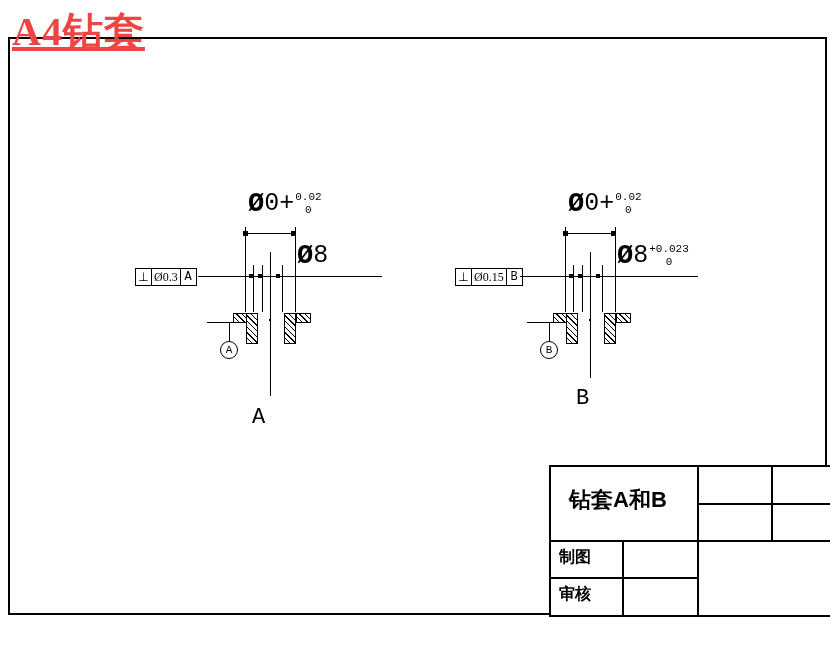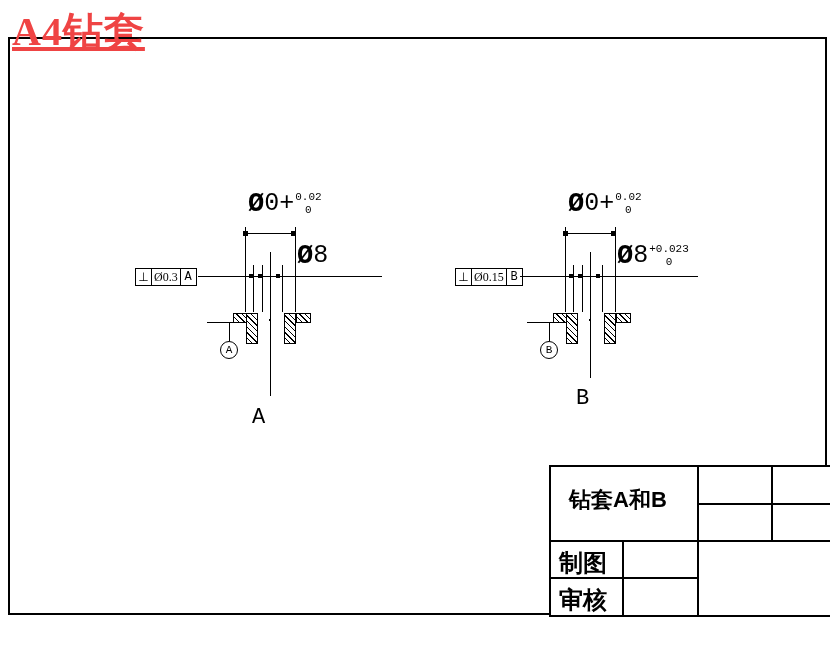--- a/index.html
+++ b/index.html
@@ -93,21 +93,21 @@
   .tb-v2{left:220px;top:0;width:2px;height:73px;}
   .tb-v3{left:71px;top:73px;width:2px;height:75px;}
   .tb-h1{left:146px;top:36px;width:146px;height:2px;}
   .tb-h2{left:0;top:73px;width:292px;height:2px;}
   .tb-h3{left:0;top:110px;width:148px;height:2px;}
   .tb-name{
     position:absolute;left:18px;top:18px;font-size:22px;font-weight:bold;
     font-family:"Liberation Sans",sans-serif;
   }
   .tb-label{
-    position:absolute;left:8px;font-size:24px;font-weight:bold;
+    position:absolute;left:8px;font-size:16px;font-weight:bold;
     font-family:"Liberation Sans",sans-serif;
   }
   .tb-label-r1{top:80px;}
   .tb-label-r2{top:117px;}
 </style>
 </head>
 <body>
 
 <div class="page-border"></div>
 <div class="red-title" style="color:#ef4444;text-decoration:underline;">A4钻套</div>

